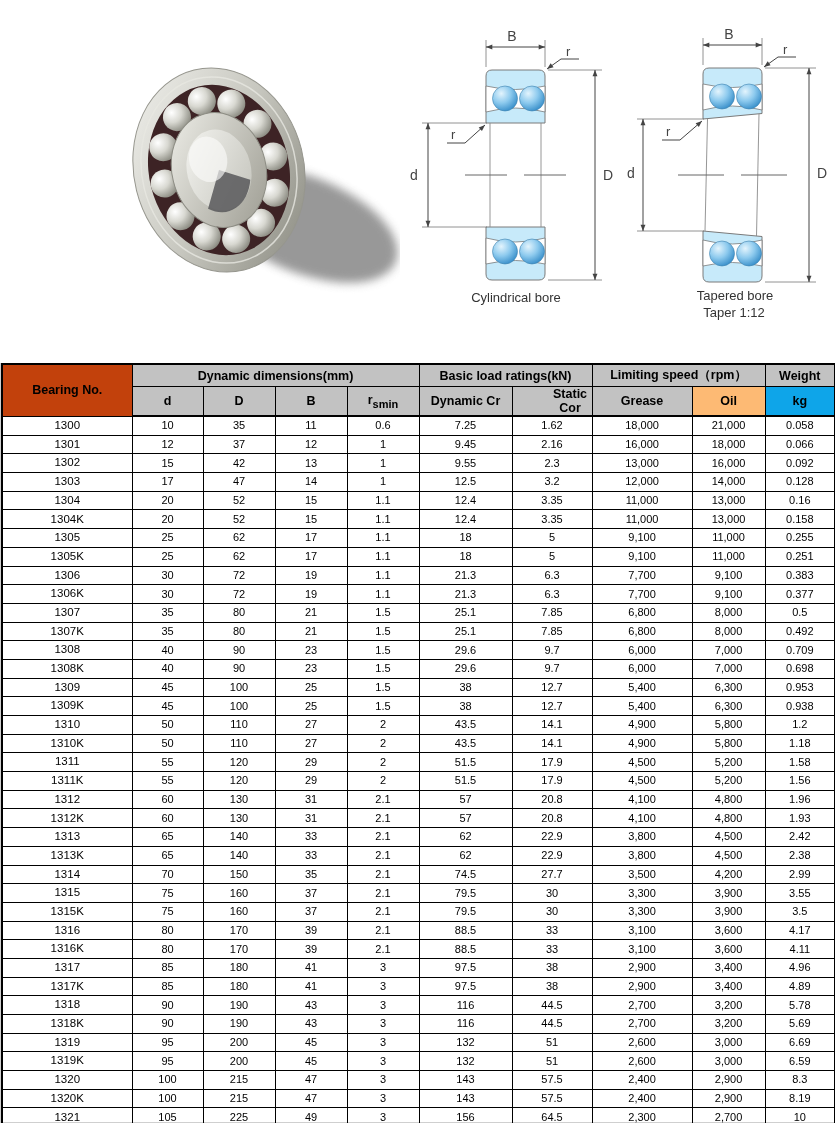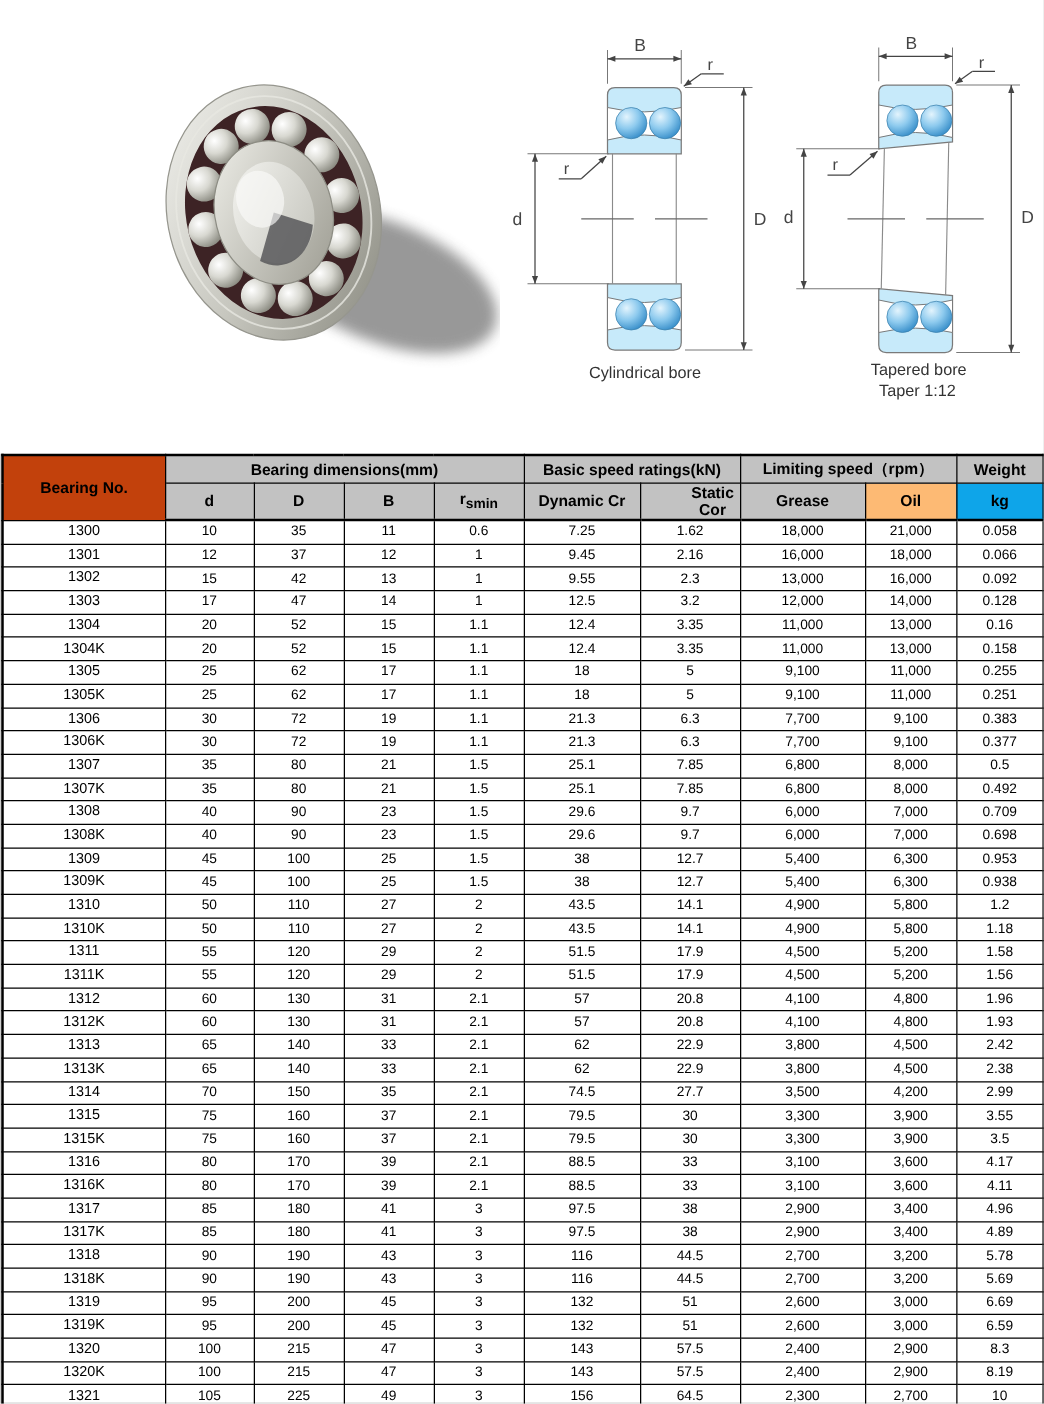--- a/index.html
+++ b/index.html
@@ -232,22 +232,22 @@
         <col class="c4">
       <col class="c5">
         <col class="c6">
         <col class="c7">
         <col class="c8">
         <col class="c9">
     </colgroup>
     <thead>
       <tr class="grp hdr">
         <th rowspan="2" style="background: #c2410c;">Bearing No.</th>
-        <th colspan="4" style="background: rgb(194, 194, 194);">Bearing dimensions(mm)</th>
-        <th colspan="2" style="background: rgb(194, 194, 194);">Basic speed ratings(kN)</th>
+        <th colspan="4" style="background: rgb(194, 194, 194);">Dynamic dimensions(mm)</th>
+        <th colspan="2" style="background: rgb(194, 194, 194);">Basic load ratings(kN)</th>
         <th colspan="2" style="background: rgb(194, 194, 194);">Limiting speed（rpm）</th>
         <th style="background: rgb(194, 194, 194);">Weight</th>
       </tr>
       <tr class="sub hdr">
         <th style="background: rgb(194, 194, 194);">d</th>
         <th style="background: rgb(194, 194, 194);">D</th>
         <th style="background: rgb(194, 194, 194);">B</th>
         <th style="background: rgb(194, 194, 194);"><span>r</span><sub>smin</sub></th>
         <th style="background: rgb(194, 194, 194);">Dynamic Cr</th>
         <th style="background: rgb(194, 194, 194); padding-left: 36px;">Static Cor</th>

